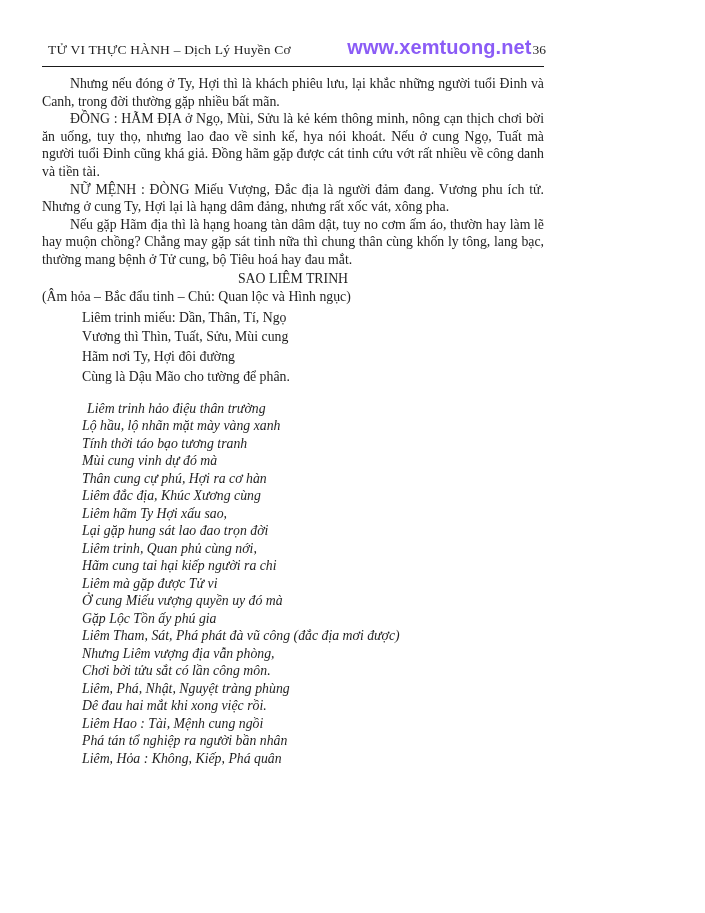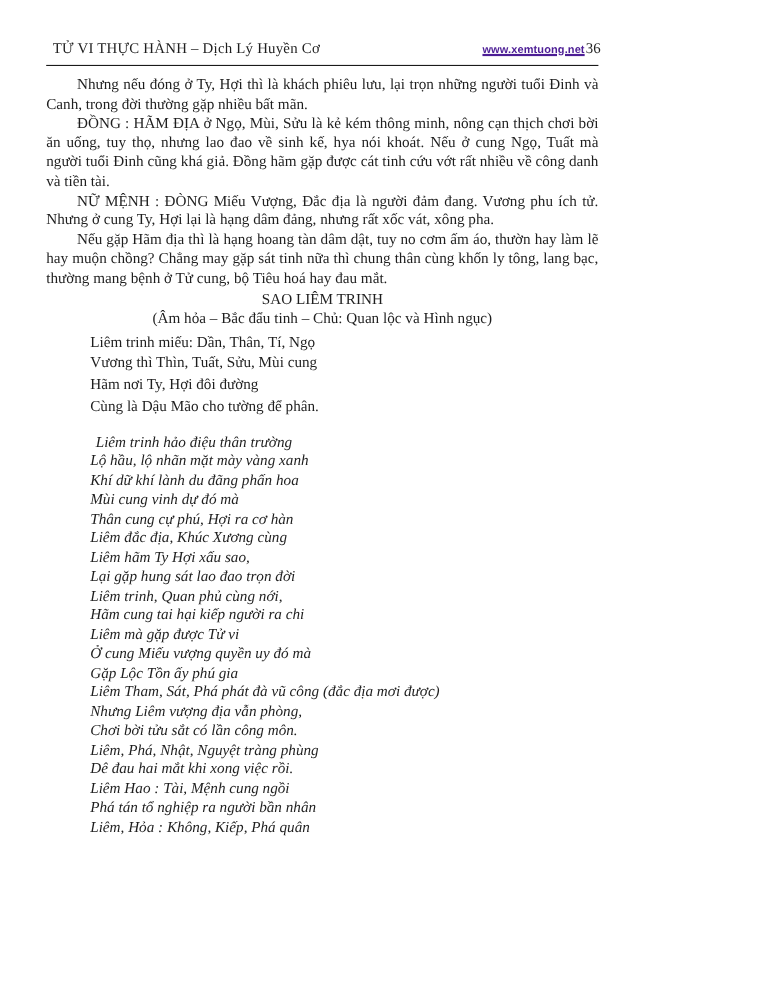--- a/index.html
+++ b/index.html
@@ -7,32 +7,32 @@
     width:586px;height:913px;background:#ffffff;overflow:hidden;position:relative;
     font-family:"Liberation Serif",serif;color:#1e1e1e;
   }
   .header{
     display:flex;justify-content:space-between;align-items:baseline;
     padding:36px 40px 0 48px;
   }
   .htitle{font-size:13.5px;letter-spacing:.2px;white-space:nowrap;}
   .hright{white-space:nowrap;display:flex;align-items:baseline;}
   .hlink{
-    color:#4c1d95;font-family:"Liberation Sans",sans-serif;font-weight:bold;
-    font-size:10px;text-decoration:underline;text-decoration-thickness:2px;
+    color:#8b5cf6;font-family:"Liberation Sans",sans-serif;font-weight:bold;
+    font-size:20px;text-decoration-thickness:2px;
     cursor:pointer;letter-spacing:.1px;
   }
   .hpage{font-size:13.5px;margin-left:1px;color:#222;}
   .rule{border-top:1.6px solid #1a1a1a;margin:7px 42px 0 42px;}
   .bodytext{
     padding:8px 42px 0 42px;font-size:13.8px;line-height:17.6px;text-align:justify;
   }
   .bodytext p{margin:0;text-indent:28px;}
   .heading{text-align:center;margin-top:1px;line-height:18px;}
-  .subheading{text-align:center;line-height:18px;}
+  .subheading{text-align:left;line-height:18px;}
   .verse{margin-left:40px;text-align:left;}
   .verse-upright{line-height:19.8px;margin-top:2px;}
   .verse-italic{font-style:italic;line-height:17.5px;margin-top:13px;}
   .verse-italic .vline:first-child{padding-left:5px;}
   .vline{white-space:nowrap;}
 </style>
 </head>
 <body>
 
 <div class="page">
@@ -41,39 +41,39 @@
     <span class="htitle">TỬ VI THỰC HÀNH – Dịch Lý Huyền Cơ</span>
     <span class="hright">
       <a class="hlink">www.xemtuong.net</a>
       <span class="hpage">36</span>
     </span>
   </div>
 
   <div class="rule"></div>
 
   <div class="bodytext">
-    <p>Nhưng nếu đóng ở Ty, Hợi thì là khách phiêu lưu, lại trọn những người tuổi Đinh và Canh, trong đời thường gặp nhiều bất mãn.</p>
+    <p>Nhưng nếu đóng ở Ty, Hợi thì là khách phiêu lưu, lại khắc những người tuổi Đinh và Canh, trong đời thường gặp nhiều bất mãn.</p>
     <p>ĐỒNG : HÃM ĐỊA ở Ngọ, Mùi, Sửu là kẻ kém thông minh, nông cạn thịch chơi bời ăn uống, tuy thọ, nhưng lao đao về sinh kế, hya nói khoát. Nếu ở cung Ngọ, Tuất mà người tuổi Đinh cũng khá giả. Đồng hãm gặp được cát tinh cứu vớt rất nhiều về công danh và tiền tài.</p>
     <p>NỮ MỆNH : ĐÒNG Miếu Vượng, Đắc địa là người đảm đang. Vương phu ích tử. Nhưng ở cung Ty, Hợi lại là hạng dâm đảng, nhưng rất xốc vát, xông pha.</p>
     <p>Nếu gặp Hãm địa thì là hạng hoang tàn dâm dật, tuy no cơm ấm áo, thườn hay làm lẽ hay muộn chồng? Chẳng may gặp sát tinh nữa thì chung thân cùng khốn ly tông, lang bạc, thường mang bệnh ở Tử cung, bộ Tiêu hoá hay đau mắt.</p>
 
     <div class="heading">SAO LIÊM TRINH</div>
     <div class="subheading">(Âm hỏa – Bắc đẩu tinh – Chủ: Quan lộc và Hình ngục)</div>
 
     <div class="verse verse-upright">
       <div class="vline">Liêm trinh miếu: Dần, Thân, Tí, Ngọ</div>
       <div class="vline">Vương thì Thìn, Tuất, Sửu, Mùi cung</div>
       <div class="vline">Hãm nơi Ty, Hợi đôi đường</div>
       <div class="vline">Cùng là Dậu Mão cho tường để phân.</div>
     </div>
 
     <div class="verse verse-italic">
       <div class="vline">Liêm trinh hảo điệu thân trường</div>
       <div class="vline">Lộ hầu, lộ nhãn mặt mày vàng xanh</div>
-      <div class="vline">Khí dữ khí lành du đãng phấn hoa</div>
+      <div class="vline">Tính thời táo bạo tương tranh</div>
       <div class="vline">Mùi cung vinh dự đó mà</div>
       <div class="vline">Thân cung cự phú, Hợi ra cơ hàn</div>
       <div class="vline">Liêm đắc địa, Khúc Xương cùng</div>
       <div class="vline">Liêm hãm Ty Hợi xấu sao,</div>
       <div class="vline">Lại gặp hung sát lao đao trọn đời</div>
       <div class="vline">Liêm trinh, Quan phủ cùng nới,</div>
       <div class="vline">Hãm cung tai hại kiếp người ra chi</div>
       <div class="vline">Liêm mà gặp được Tử vi</div>
       <div class="vline">Ở cung Miếu vượng quyền uy đó mà</div>
       <div class="vline">Gặp Lộc Tồn ấy phú gia</div>

